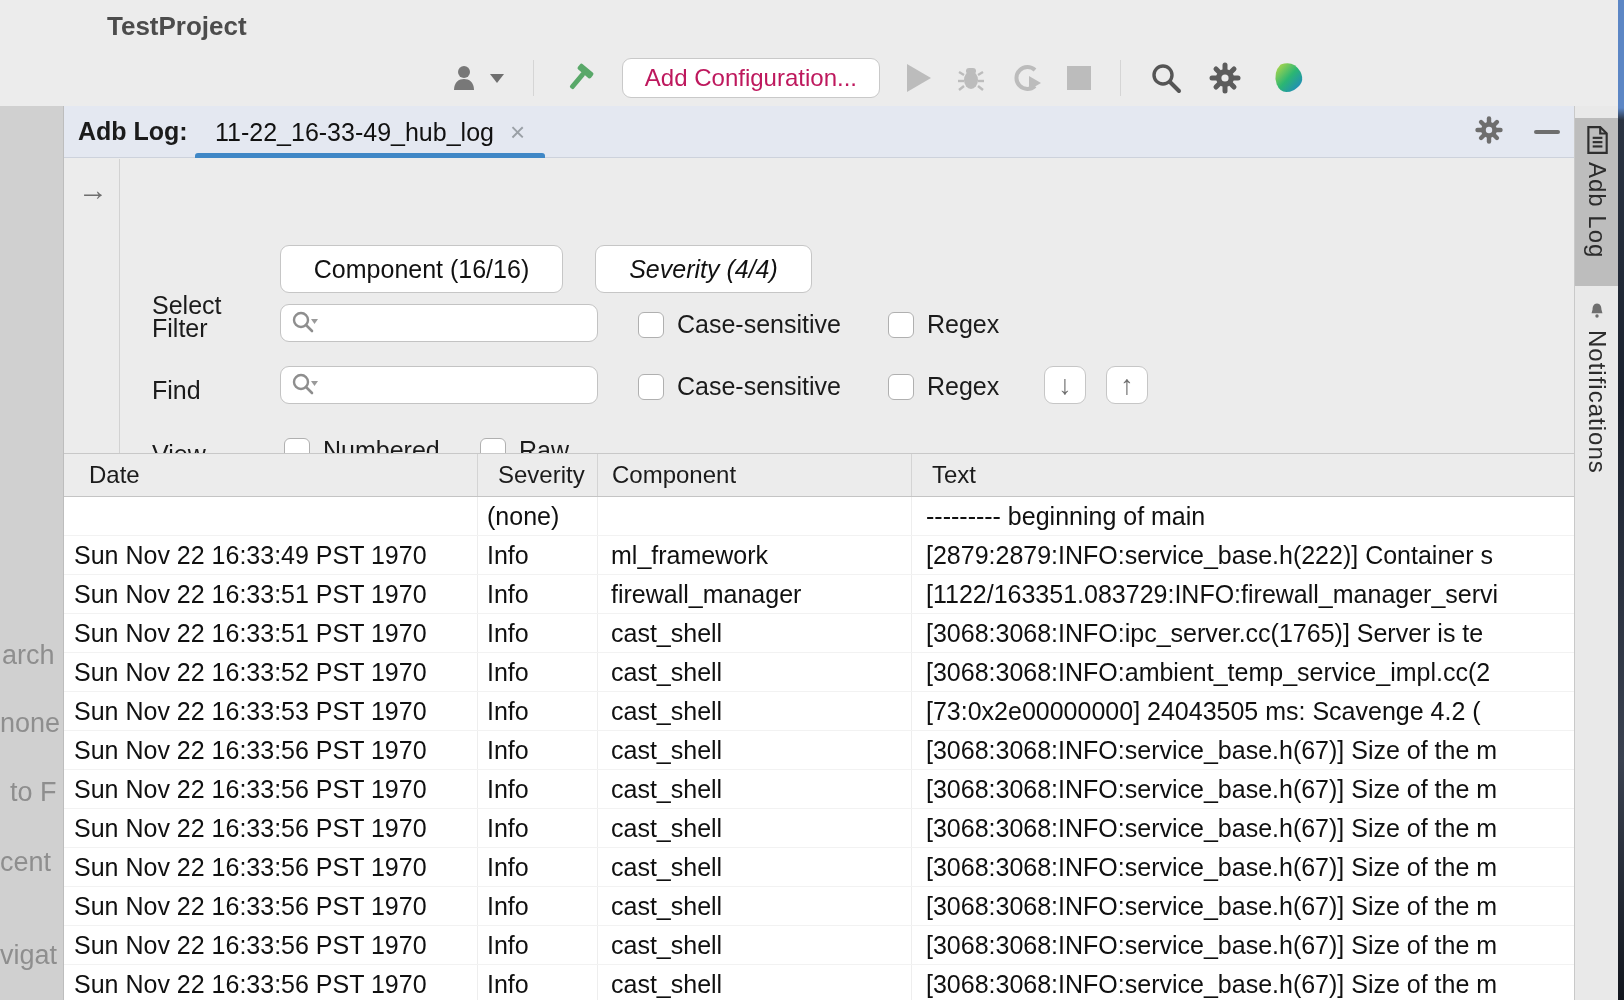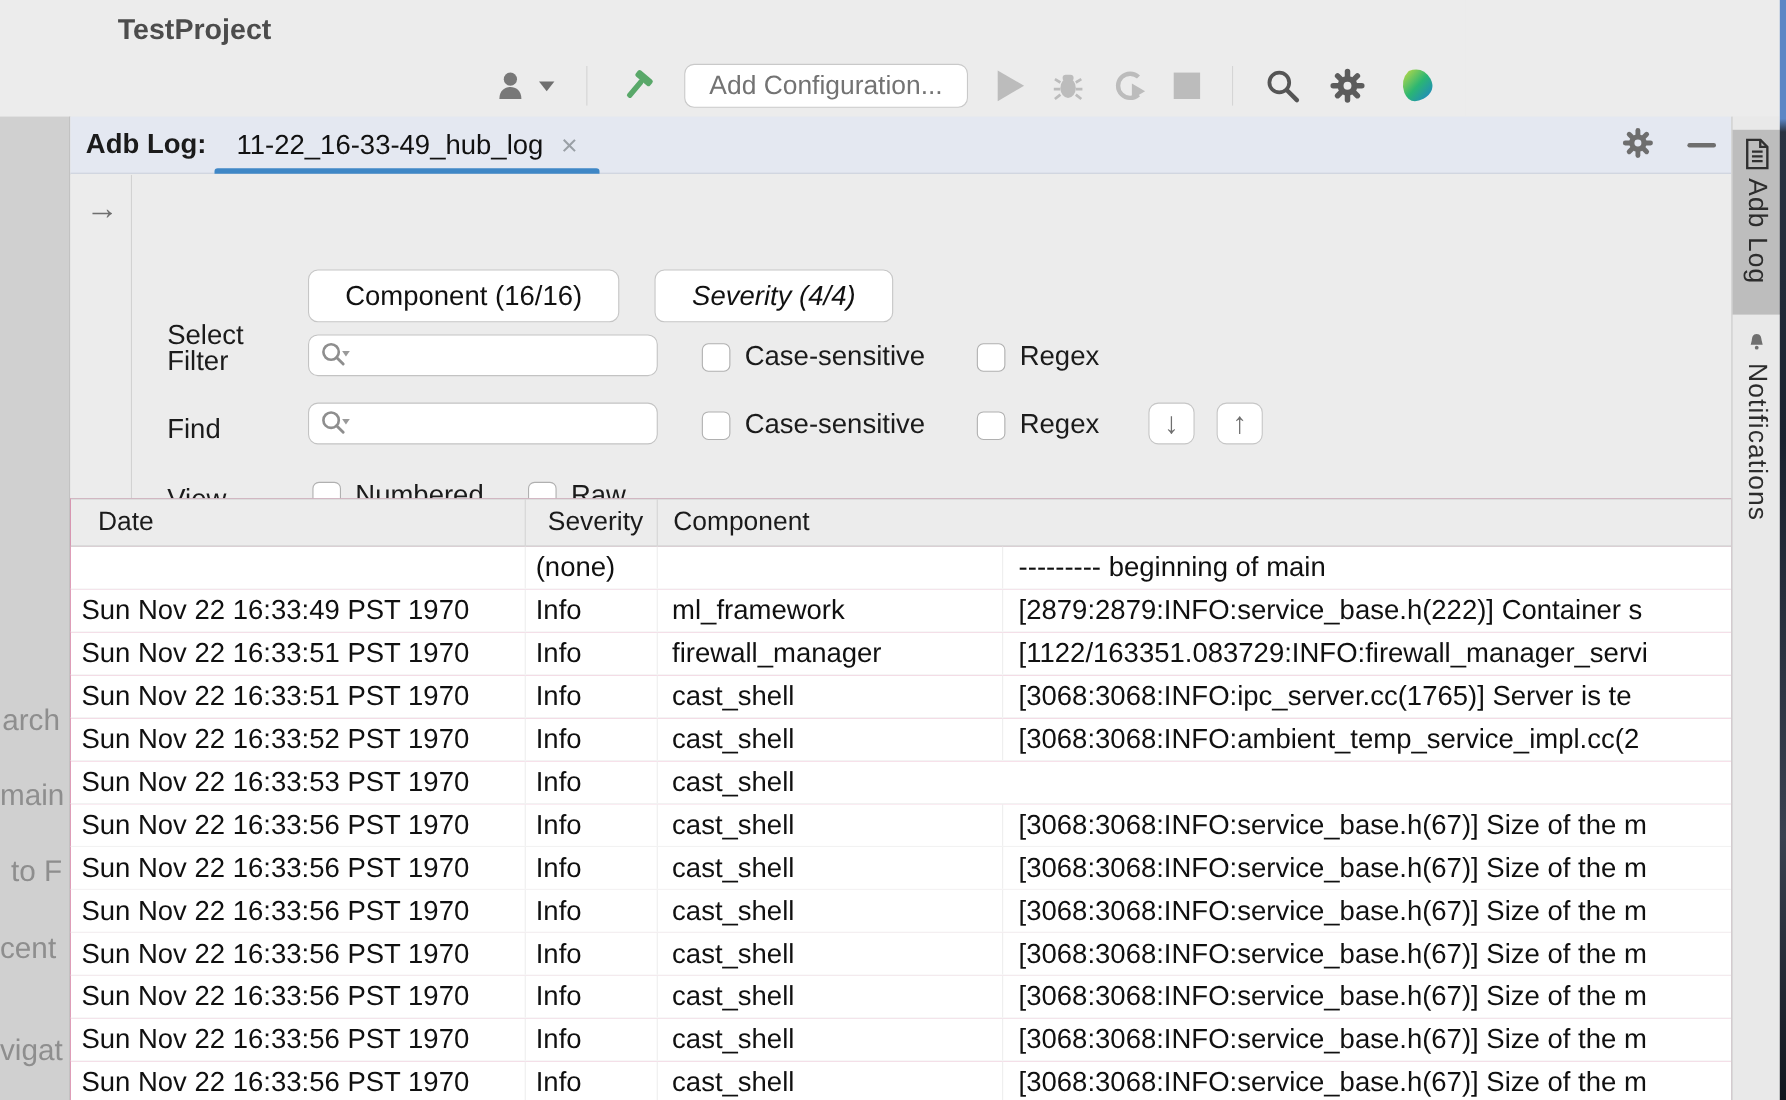--- a/index.html
+++ b/index.html
@@ -7,21 +7,21 @@
               font-family:"Liberation Sans","DejaVu Sans",sans-serif; }
   .screen { position:relative; width:1624px; height:1000px; background:#ececec; overflow:hidden; }
 
   
   .titlebar { position:absolute; left:0; top:0; width:1332px; height:106px; background:#ececec; }
   .win-title { position:absolute; left:107px; top:11px; font-size:26px; font-weight:bold; color:#4c4c4c; }
   .toolbar { position:absolute; right:13px; top:56px; height:44px; display:flex; align-items:center; }
   .tb-sep { width:1px; height:36px; background:#d5d5d5; margin:0 16px; }
   .tb-icon { display:flex; align-items:center; justify-content:center; margin:0 13px; }
   .add-config-btn { height:40px; padding:0 22px; background:#ffffff; border:1px solid #c9c9c9;
-                    border-radius:9px; font-size:24px; color:#737373; display:flex; align-items:center;
+                    border-radius:9px; font-size:24px; color:#be185d; display:flex; align-items:center;
                     margin:0 14px; white-space:nowrap; }
   .play-tri { width:0; height:0; border-left:24px solid #bcbcbc; border-top:14px solid transparent;
               border-bottom:14px solid transparent; }
   .stop-sq { width:24px; height:24px; background:#bcbcbc; }
   .chev-down { width:0; height:0; border-top:9px solid #6f6f6f; border-left:7px solid transparent;
                border-right:7px solid transparent; margin-left:6px; }
 
   
   .bg-strip { position:absolute; left:0; top:106px; width:64px; height:894px; background:#d0d0d0;
               overflow:hidden; border-right:1px solid #bdbdbd; }
@@ -178,21 +178,21 @@
             </linearGradient>
           </defs>
           <path d="M8 3.5 Q16 0.5 20.5 8 Q24 15 16.5 19.5 Q8.5 23.5 5.5 16 Q3 8.5 8 3.5 Z" fill="url(#orb)"></path>
         </svg>
       </div>
     </div>
   </div>
 
   <div class="bg-strip">
     <div class="bg-frag" style="left:2px;  top:534px;">arch</div>
-    <div class="bg-frag" style="left:0px;  top:602px;">main</div>
+    <div class="bg-frag" style="left:0px;  top:602px;">none</div>
     <div class="bg-frag" style="left:10px; top:671px;">to F</div>
     <div class="bg-frag" style="left:0px;  top:741px;">cent</div>
     <div class="bg-frag" style="left:0px;  top:834px;">vigat</div>
   </div>
 
   <div class="toolwindow">
 
     <div class="tw-header">
       <div class="tw-label">Adb Log:</div>
       <div class="tw-tab">
@@ -273,20 +273,21 @@
         <span class="cb-box"></span>
         <span class="cb-label">Raw</span>
       </div>
     </div>
 
     <div class="tw-table">
       <div class="thead">
         <div class="th h-date">Date</div>
         <div class="th h-sev">Severity</div>
         <div class="th h-comp">Component</div>
+        <div class="th h-text">Text</div>
       </div>
 
       <div class="trow">
         <div class="td c-date"></div>
         <div class="td c-sev">(none)</div>
         <div class="td c-comp"></div>
         <div class="td c-text">--------- beginning of main</div>
       </div>
       <div class="trow">
         <div class="td c-date">Sun Nov 22 16:33:49 PST 1970</div>
@@ -309,20 +310,21 @@
       <div class="trow">
         <div class="td c-date">Sun Nov 22 16:33:52 PST 1970</div>
         <div class="td c-sev">Info</div>
         <div class="td c-comp">cast_shell</div>
         <div class="td c-text">[3068:3068:INFO:ambient_temp_service_impl.cc(2</div>
       </div>
       <div class="trow">
         <div class="td c-date">Sun Nov 22 16:33:53 PST 1970</div>
         <div class="td c-sev">Info</div>
         <div class="td c-comp">cast_shell</div>
+        <div class="td c-text">[73:0x2e00000000] 24043505 ms: Scavenge 4.2 (</div>
       </div>
       <div class="trow">
         <div class="td c-date">Sun Nov 22 16:33:56 PST 1970</div>
         <div class="td c-sev">Info</div>
         <div class="td c-comp">cast_shell</div>
         <div class="td c-text">[3068:3068:INFO:service_base.h(67)] Size of the m</div>
       </div>
       <div class="trow">
         <div class="td c-date">Sun Nov 22 16:33:56 PST 1970</div>
         <div class="td c-sev">Info</div>

